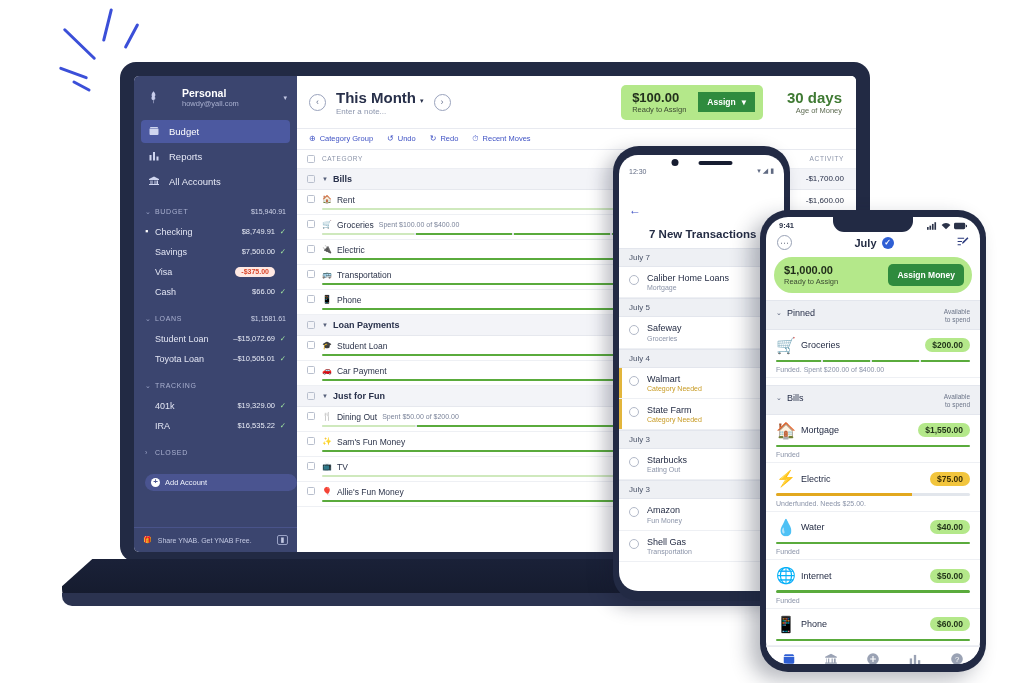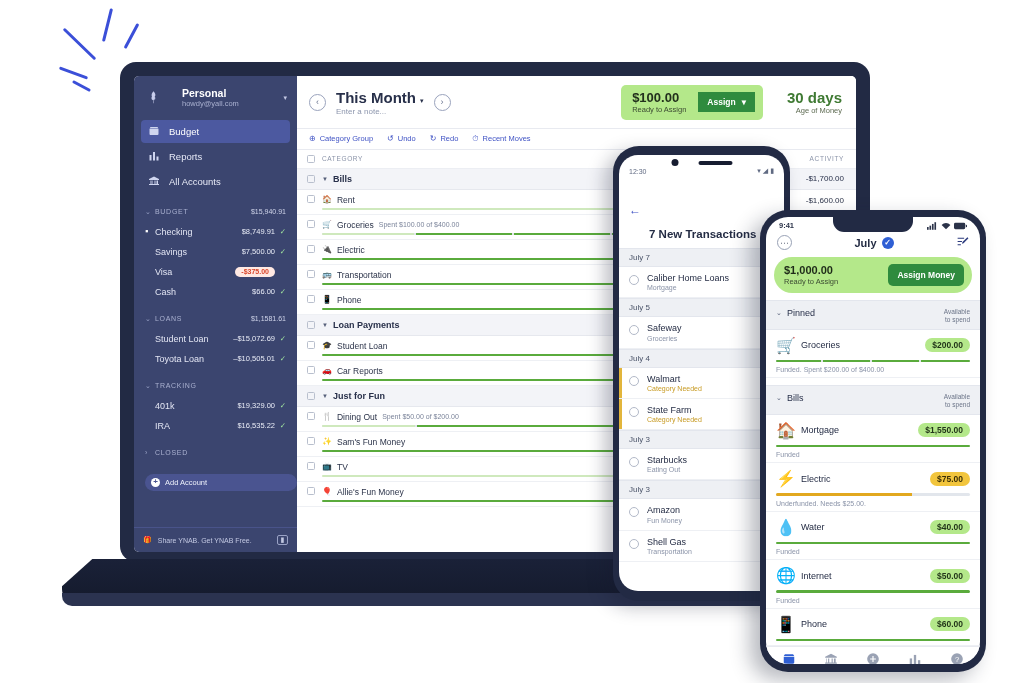--- a/index.html
+++ b/index.html
@@ -471,21 +471,21 @@
                   </div>
                 </div>
                 <span class="c-bud">$250.34</span>
                 <span class="c-act">$0.00</span>
               </div>
               <div class="crow">
                 <span class="cb"></span>
                 <div class="c-main">
                   <div class="c-line">
                     <span class="c-emoji">🚗</span>
-                    <span class="c-name">Car Reports</span>
+                    <span class="c-name">Car Payment</span>
                     <span class="c-note"></span>
                     <span class="c-status">Funded</span>
                   </div>
                   <div class="bar">
                     <i class="seg" style="width:100%"></i>
                   </div>
                 </div>
                 <span class="c-bud">$200.00</span>
                 <span class="c-act">$0.00</span>
               </div>

